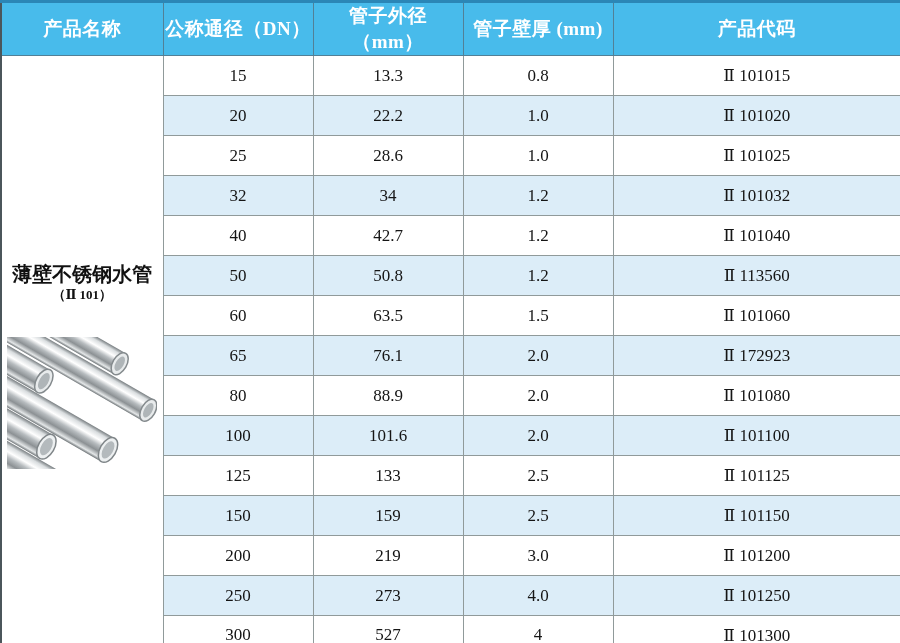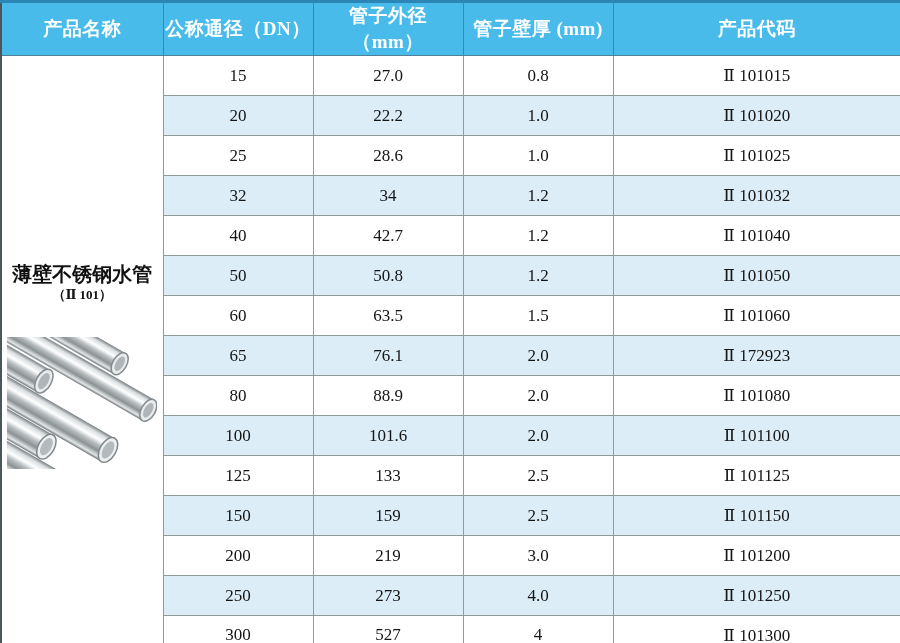--- a/index.html
+++ b/index.html
@@ -140,21 +140,21 @@
                     <rect x="-130" y="119" width="245" height="27" fill="url(#metal)"></rect>
                     <ellipse cx="115" cy="132.5" rx="8" ry="13.5" fill="#EDF0F1" stroke="#7F8588" stroke-width="1.5"></ellipse>
                     <ellipse cx="115" cy="132.5" rx="5" ry="9.5" fill="#B4BABD"></ellipse>
                   </g>
                 </g>
               </svg>
             </div>
           </div>
         </td>
         <td>15</td>
-        <td>27.0</td>
+        <td>13.3</td>
         <td>0.8</td>
         <td>Ⅱ 101015</td>
       </tr>
     <tr class="alt">
           <td>20</td>
           <td>22.2</td>
           <td>1.0</td>
           <td>Ⅱ 101020</td>
         </tr>
         <tr>
@@ -172,21 +172,21 @@
         <tr>
           <td>40</td>
           <td>42.7</td>
           <td>1.2</td>
           <td>Ⅱ 101040</td>
         </tr>
         <tr class="alt">
           <td>50</td>
           <td>50.8</td>
           <td>1.2</td>
-          <td>Ⅱ 101050</td>
+          <td>Ⅱ 113560</td>
         </tr>
         <tr>
           <td>60</td>
           <td>63.5</td>
           <td>1.5</td>
           <td>Ⅱ 101060</td>
         </tr>
         <tr class="alt">
           <td>65</td>
           <td>76.1</td>

